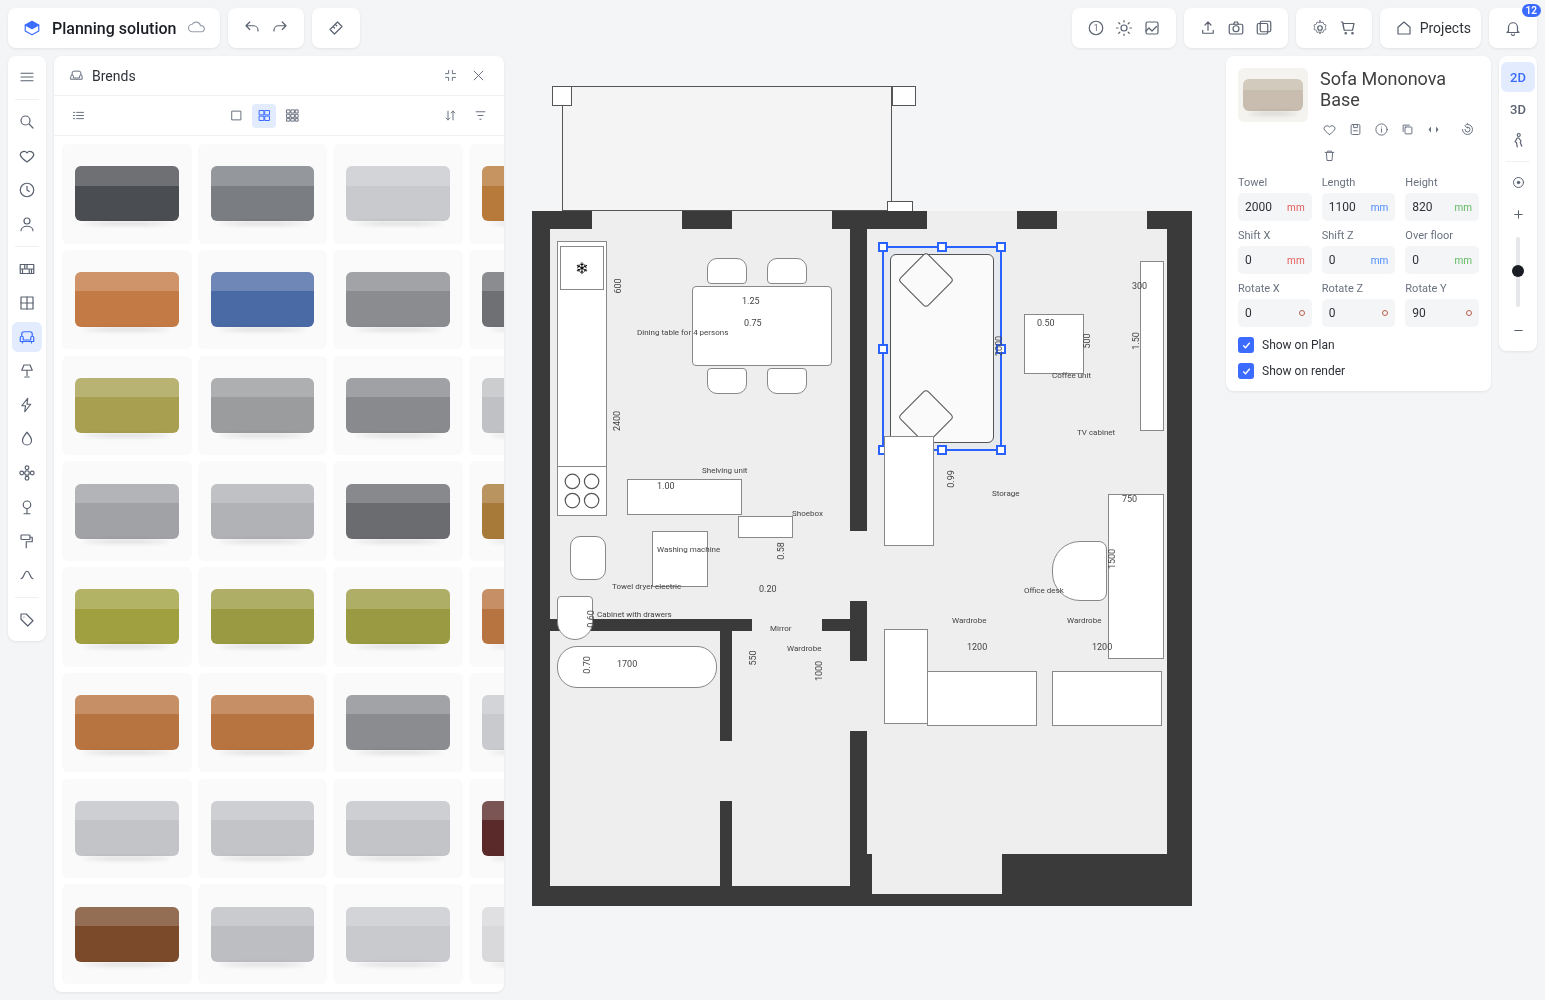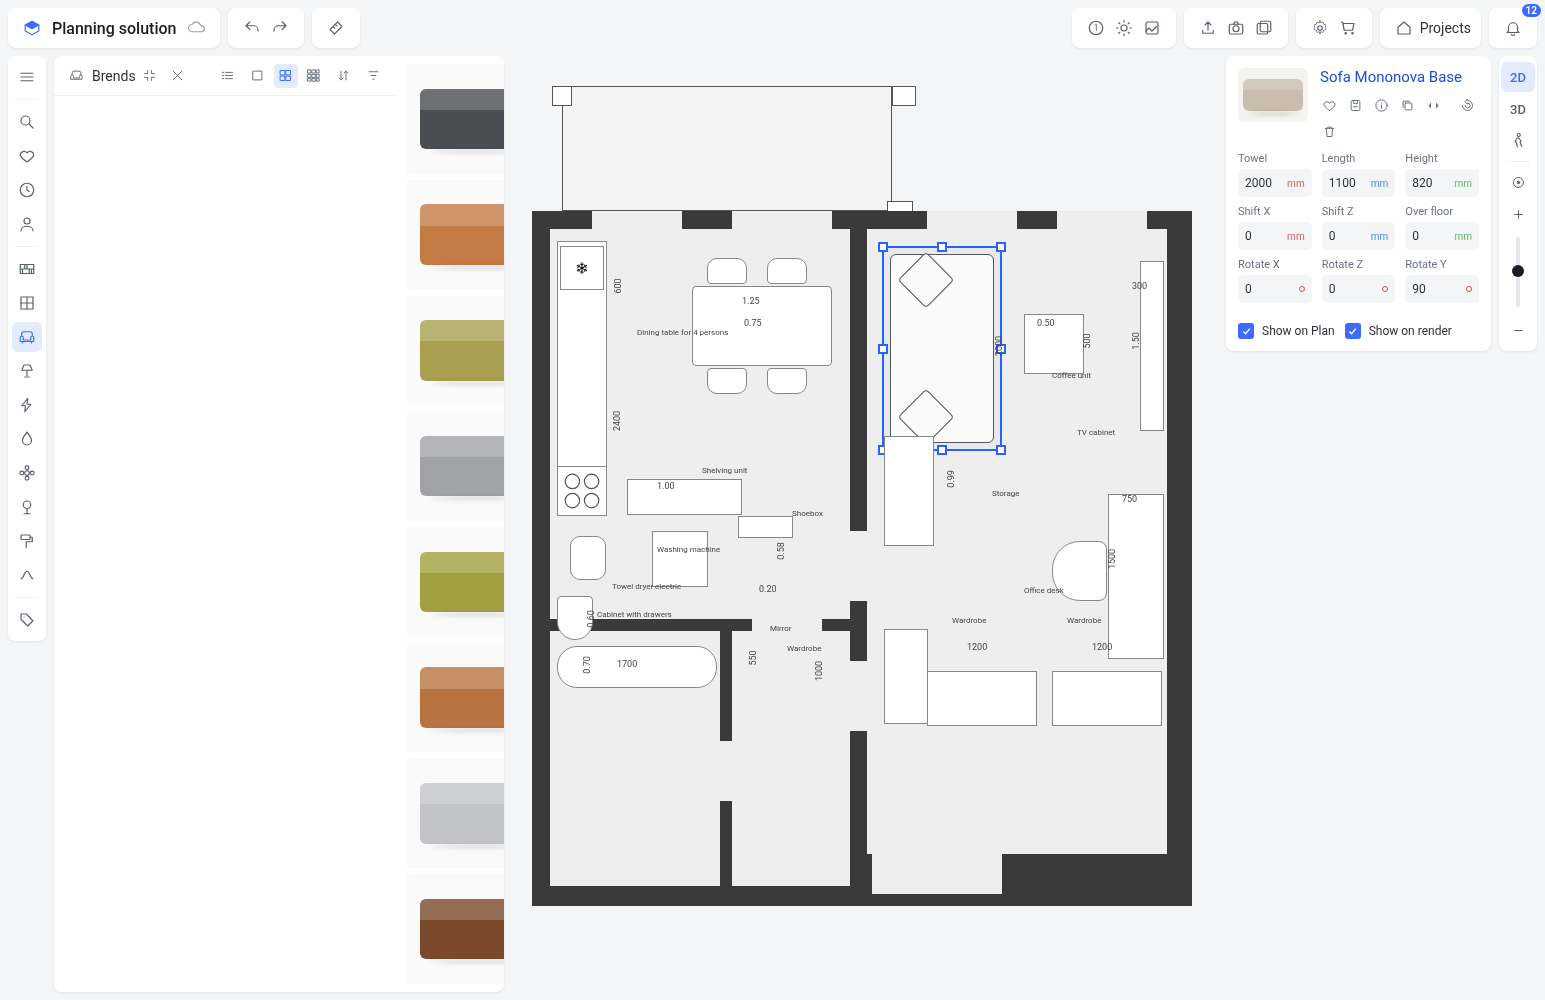--- a/index.html
+++ b/index.html
@@ -9,21 +9,21 @@
 .tb-right{margin-left:auto;display:flex;gap:8px}
 .tb-btn{width:28px;height:28px;display:flex;align-items:center;justify-content:center;border-radius:5px;cursor:pointer;color:#5a6270}
 .title{font-size:16px;font-weight:500;color:#1a1d23;margin-left:6px}
 .cloud-icon{color:#9aa0ab;margin-left:6px}
 .projects-label{font-size:14px;color:#2e3238;margin-left:2px}
 .bell-badge{position:relative}
 .badge{position:absolute;top:-4px;right:-4px;background:#3b6cff;color:#fff;font-size:10px;font-weight:600;padding:1px 4px;border-radius:8px}
 .left-rail{position:absolute;top:56px;left:8px;width:38px;background:#fff;border-radius:8px;box-shadow:0 1px 3px rgba(0,0,0,0.08);display:flex;flex-direction:column;align-items:center;padding:6px 0;gap:4px}
 .rail-btn{width:30px;height:30px;display:flex;align-items:center;justify-content:center;border-radius:6px;cursor:pointer;color:#5a6270}
 .rail-btn.active{background:#e3ecff;color:#3b6cff}
-.catalog{position:absolute;top:56px;left:54px;width:450px;bottom:8px;background:#fff;border-radius:8px;box-shadow:0 1px 3px rgba(0,0,0,0.08);display:flex;flex-direction:row;overflow:hidden}
+.catalog{position:absolute;top:56px;left:54px;width:450px;bottom:8px;background:#fff;border-radius:8px;box-shadow:0 1px 3px rgba(0,0,0,0.08);display:flex;flex-direction:column;overflow:hidden}
 .cat-head{height:40px;display:flex;align-items:center;padding:0 12px;border-bottom:1px solid #eef0f3}
 .cat-title{font-size:14px;color:#2e3238;flex:1;margin-left:6px}
 .cat-head .tb-btn{color:#6a7280}
 .cat-tools{height:40px;display:flex;align-items:center;padding:0 12px;border-bottom:1px solid #eef0f3;gap:6px}
 .ct-left{display:flex;gap:6px}
 .ct-mid{display:flex;gap:4px;margin:0 auto}
 .ct-right{display:flex;gap:6px}
 .view-btn{width:24px;height:24px;display:flex;align-items:center;justify-content:center;border-radius:4px;cursor:pointer;color:#6a7280}
 .view-btn.active{background:#e3ecff;color:#3b6cff}
 .cat-grid{flex:1;overflow-y:auto;padding:8px;display:grid;grid-template-columns:repeat(4,1fr);gap:6px}
@@ -38,34 +38,34 @@
 .rr-slider{width:4px;height:70px;background:#e5e7eb;border-radius:2px;margin:6px 0;position:relative}
 .rr-slider::after{content:"";position:absolute;width:12px;height:12px;background:#1a1d23;border-radius:50%;left:-4px;top:28px}
 .settings{position:absolute;top:56px;right:54px;width:265px;background:#fff;border-radius:8px;box-shadow:0 1px 3px rgba(0,0,0,0.08)}
 .set-head{height:40px;display:flex;align-items:center;padding:0 12px;border-bottom:1px solid #eef0f3}
 .set-title{font-size:13px;color:#2e3238;flex:1;margin-left:6px}
 .set-body{padding:12px}
 .set-preview{display:flex;gap:12px;margin-bottom:12px}
 .preview-img{width:70px;height:54px;background:#f5f3ef;border-radius:6px;display:flex;align-items:center;justify-content:center}
 .preview-img .sofa{width:85%;height:60%}
 .preview-info{flex:1;display:flex;flex-direction:column;gap:10px}
-.preview-name{font-size:15px;color:#1d4ed8}
+.preview-name{font-size:18px;color:#404040}
 .preview-btns{display:flex;gap:8px;flex-wrap:wrap}
 .pv-btn{width:18px;height:18px;color:#6a7280;cursor:pointer;display:flex;align-items:center;justify-content:center}
 .prop-grid{display:grid;grid-template-columns:repeat(3,1fr);gap:8px 10px}
 .prop{display:flex;flex-direction:column;gap:4px}
 .prop-label{font-size:11px;color:#6a7280}
 .prop-input{display:flex;align-items:center;background:#f4f5f7;border-radius:5px;padding:0 7px;height:28px}
 .prop-val{font-size:12px;color:#2e3238;flex:1;border:none;background:none;outline:none;width:100%}
 .prop-unit{font-size:10px}
 .unit-mm-r{color:#e25b5b}
 .unit-mm-b{color:#4a8cff}
 .unit-mm-g{color:#5fb85f}
 .unit-deg{width:6px;height:6px;border:1px solid #b8604a;border-radius:50%}
-.checks{margin-top:20px;display:flex;flex-direction:row;gap:10px}
+.checks{margin-top:10px;display:flex;flex-direction:column;gap:10px}
 .check-row{display:flex;align-items:center;gap:8px;cursor:pointer}
 .checkbox{width:16px;height:16px;background:#3b6cff;border-radius:3px;display:flex;align-items:center;justify-content:center}
 .checkbox svg{color:#fff}
 .check-label{font-size:12px;color:#2e3238}
 .canvas{position:absolute;top:56px;left:512px;right:328px;bottom:8px}
 .floorplan{position:absolute;top:30px;left:20px;width:660px;height:820px}
 .balcony{position:absolute;top:0;left:30px;width:330px;height:125px;border:1px solid #555;background:#f4f4f4}
 .pillar{position:absolute;width:20px;height:20px;background:#fff;border:1px solid #555}
 .walls{position:absolute;top:125px;left:0;right:0;bottom:0;background:#3a3a3a}
 .room{position:absolute;background:#eeeeee}

